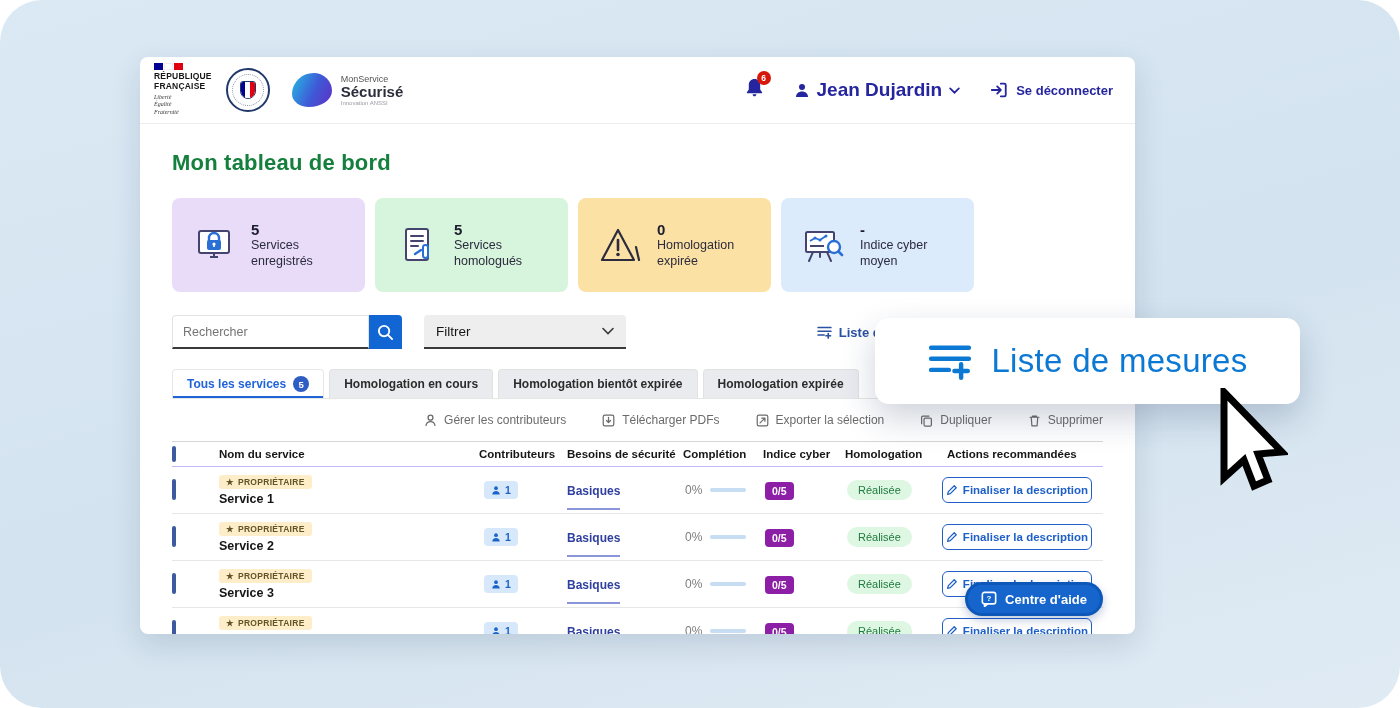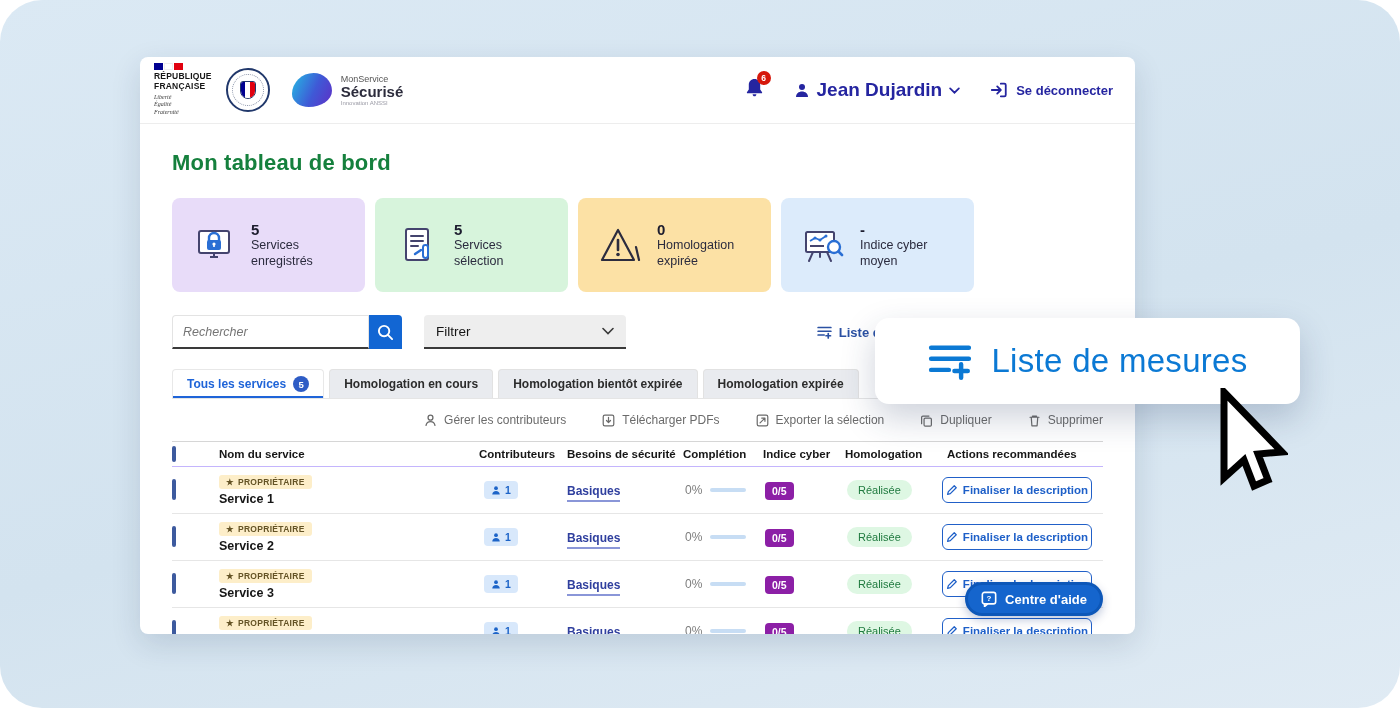--- a/index.html
+++ b/index.html
@@ -37,21 +37,21 @@
   .page-title { margin-top:26px; font-size:22px; font-weight:bold; color:#15803d; letter-spacing:.2px; }
 
   .cards { display:flex; gap:10px; margin-top:22px; }
   .card { width:193px; height:94px; border-radius:8px; display:flex; align-items:center; gap:15px; padding:0 14px 0 20px; }
   .card-ico { width:44px; height:44px; flex:0 0 44px; }
   .card-val { font-size:15px; font-weight:bold; color:#1c1c2e; }
   .card-lbl { font-size:12.5px; color:#2b2b3e; line-height:1.25; max-width:105px; }
 
   .filter-row { display:flex; align-items:center; margin-top:22px; height:36px; }
   .search-box { display:flex; }
-  .search-input { width:197px; height:34px; border:1px solid #e3e3e3; border-bottom:2px solid #3a3a3a; background:#fff; padding:12px 10px; font-size:12.5px; font-style:italic; color:#666; outline:none; border-radius:4px 0 0 0; font-family:"Liberation Sans", sans-serif; }
+  .search-input { width:197px; height:34px; border:1px solid #e3e3e3; border-bottom:2px solid #3a3a3a; background:#fff; padding:12px 10px; font-size:12.5px; color:#666; outline:none; border-radius:4px 0 0 0; font-family:"Liberation Sans", sans-serif; }
   .search-btn { width:33px; height:34px; background:#1266d3; border:none; border-radius:0 4px 0 0; display:flex; align-items:center; justify-content:center; cursor:pointer; }
   .filter-select { margin-left:22px; width:202px; height:34px; background:#eeeeee; border:none; border-bottom:2px solid #3a3a3a; border-radius:4px 4px 0 0; display:flex; align-items:center; justify-content:space-between; padding:0 12px; font-size:13.5px; color:#161616; cursor:pointer; }
   .measures-link { margin-left:auto; margin-right:158px; display:flex; align-items:center; gap:7px; font-size:13px; font-weight:bold; color:#2b51a3; cursor:pointer; white-space:nowrap; }
 
   .tabs { display:flex; gap:5px; margin-top:19px; border-bottom:1px solid #e5e5e5; }
   .tab { height:29px; display:flex; align-items:center; gap:7px; padding:7px 14px; font-size:12px; font-weight:bold; color:#2c2c2c; background:#e9ebef; border:1px solid #e2e2e2; border-bottom:none; border-radius:4px 4px 0 0; cursor:pointer; white-space:nowrap; }
   .tab.active { background:#fff; color:#1f64d8; border-color:#e8e8e8; box-shadow:inset 0 -2px 0 #1f64d8; }
   .tab-badge { width:16px; height:16px; border-radius:50%; background:#2e5cc5; color:#fff; font-size:9.5px; font-weight:bold; display:flex; align-items:center; justify-content:center; }
 
   .toolbar { display:flex; justify-content:flex-end; align-items:center; gap:36px; margin-top:8px; height:26px; }
@@ -60,21 +60,21 @@
   .table { margin-top:8px; }
   .t-head, .t-row { display:grid; grid-template-columns:40px 260px 88px 116px 80px 82px 102px 157px; align-items:center; }
   .t-head { height:26px; border-top:1px solid #d6d6d6; border-bottom:1px solid #c4b5fd; font-size:11.5px; font-weight:bold; color:#161616; }
   .t-head > div { padding-left:7px; white-space:nowrap; }
   .t-row { height:47px; border-bottom:1px solid #e6e6e6; }
   .cb { width:15px; height:15px; border:2px solid #3d5a9e; border-radius:4px; margin:0 auto; cursor:pointer; background:#fff; }
   .cell-name { padding-left:7px; display:flex; flex-direction:column; gap:3px; align-items:flex-start; }
   .owner-badge { display:inline-flex; align-items:center; gap:4px; background:#fdeec9; color:#645325; font-size:8.5px; font-weight:bold; letter-spacing:.3px; padding:2px 7px; border-radius:3px; }
   .svc-name { font-size:12.5px; font-weight:bold; color:#161616; }
   .contrib-pill { margin-left:12px; display:inline-flex; align-items:center; gap:4px; background:#d8e8fb; color:#1d64c8; font-size:10.5px; font-weight:bold; padding:3px 7px; border-radius:4px; width:max-content; cursor:pointer; }
-  .besoins-link { margin-left:7px; font-size:12px; font-weight:bold; color:#2f3f9e; border-bottom:2px solid #8a96d8; width:max-content; padding-bottom:2px; cursor:pointer; }
+  .besoins-link { margin-left:7px; font-size:12px; font-weight:bold; color:#2f3f9e; border-bottom:2px solid #8a96d8; width:max-content; padding-bottom:10px; cursor:pointer; }
   .cell-completion { display:flex; align-items:center; gap:8px; padding-left:9px; }
   .pct { font-size:12px; color:#7d7d7d; }
   .bar { width:36px; height:4px; border-radius:2px; background:#c7ddf4; }
   .indice-badge { margin-left:9px; display:inline-block; background:#8c1fa6; color:#fff; font-size:10.5px; font-weight:bold; padding:3px 7px; border-radius:4px; width:max-content; cursor:default; }
   .homolog-pill { margin-left:9px; display:inline-block; background:#def7e3; color:#1f7a3f; font-size:11px; padding:4px 11px; border-radius:11px; width:max-content; }
   .action-btn { margin-left:2px; display:inline-flex; align-items:center; justify-content:center; gap:6px; width:150px; height:26px; background:#fff; border:1px solid #2160c8; border-radius:6px; color:#1d5fc8; font-size:11.5px; font-weight:bold; cursor:pointer; white-space:nowrap; }
 
   .help-btn { position:absolute; left:825px; top:525px; width:138px; height:34px; border-radius:18px; background:#1565cd; border:3px solid #0d57b8; color:#fff; display:flex; align-items:center; justify-content:center; gap:8px; font-size:13px; font-weight:bold; cursor:pointer; box-shadow:0 4px 10px rgba(0,40,120,.25); z-index:5; }
 
   
@@ -168,21 +168,21 @@
         </div>
         <div class="card" style="background:#d7f4dc">
           <svg class="card-ico" viewBox="0 0 44 44">
             <rect x="11" y="6" width="22" height="31" rx="2" fill="#fff" stroke="#44446e" stroke-width="2"></rect>
             <path d="M16 13h12M16 18h12M16 23h7" stroke="#44446e" stroke-width="2" stroke-linecap="round"></path>
             <path d="M20 31l6-4" stroke="#2a6fd4" stroke-width="2.4" stroke-linecap="round"></path>
             <rect x="28" y="22" width="5" height="13" rx="2.4" fill="#fff" stroke="#2a6fd4" stroke-width="2"></rect>
           </svg>
           <div>
             <div class="card-val">5</div>
-            <div class="card-lbl">Services sélection</div>
+            <div class="card-lbl">Services homologués</div>
           </div>
         </div>
         <div class="card" style="background:#fce1a5">
           <svg class="card-ico" viewBox="0 0 44 44">
             <path d="M20 7 4 37h32z" fill="none" stroke="#2c2c3e" stroke-width="2.2" stroke-linejoin="round"></path>
             <path d="M38 24l3 13" stroke="#2c2c3e" stroke-width="2.2" stroke-linecap="round"></path>
             <path d="M20 17v10" stroke="#2c2c3e" stroke-width="2.6" stroke-linecap="round"></path>
               <circle cx="20" cy="31.5" r="1.8" fill="#2c2c3e"></circle>
           </svg>
           <div>

